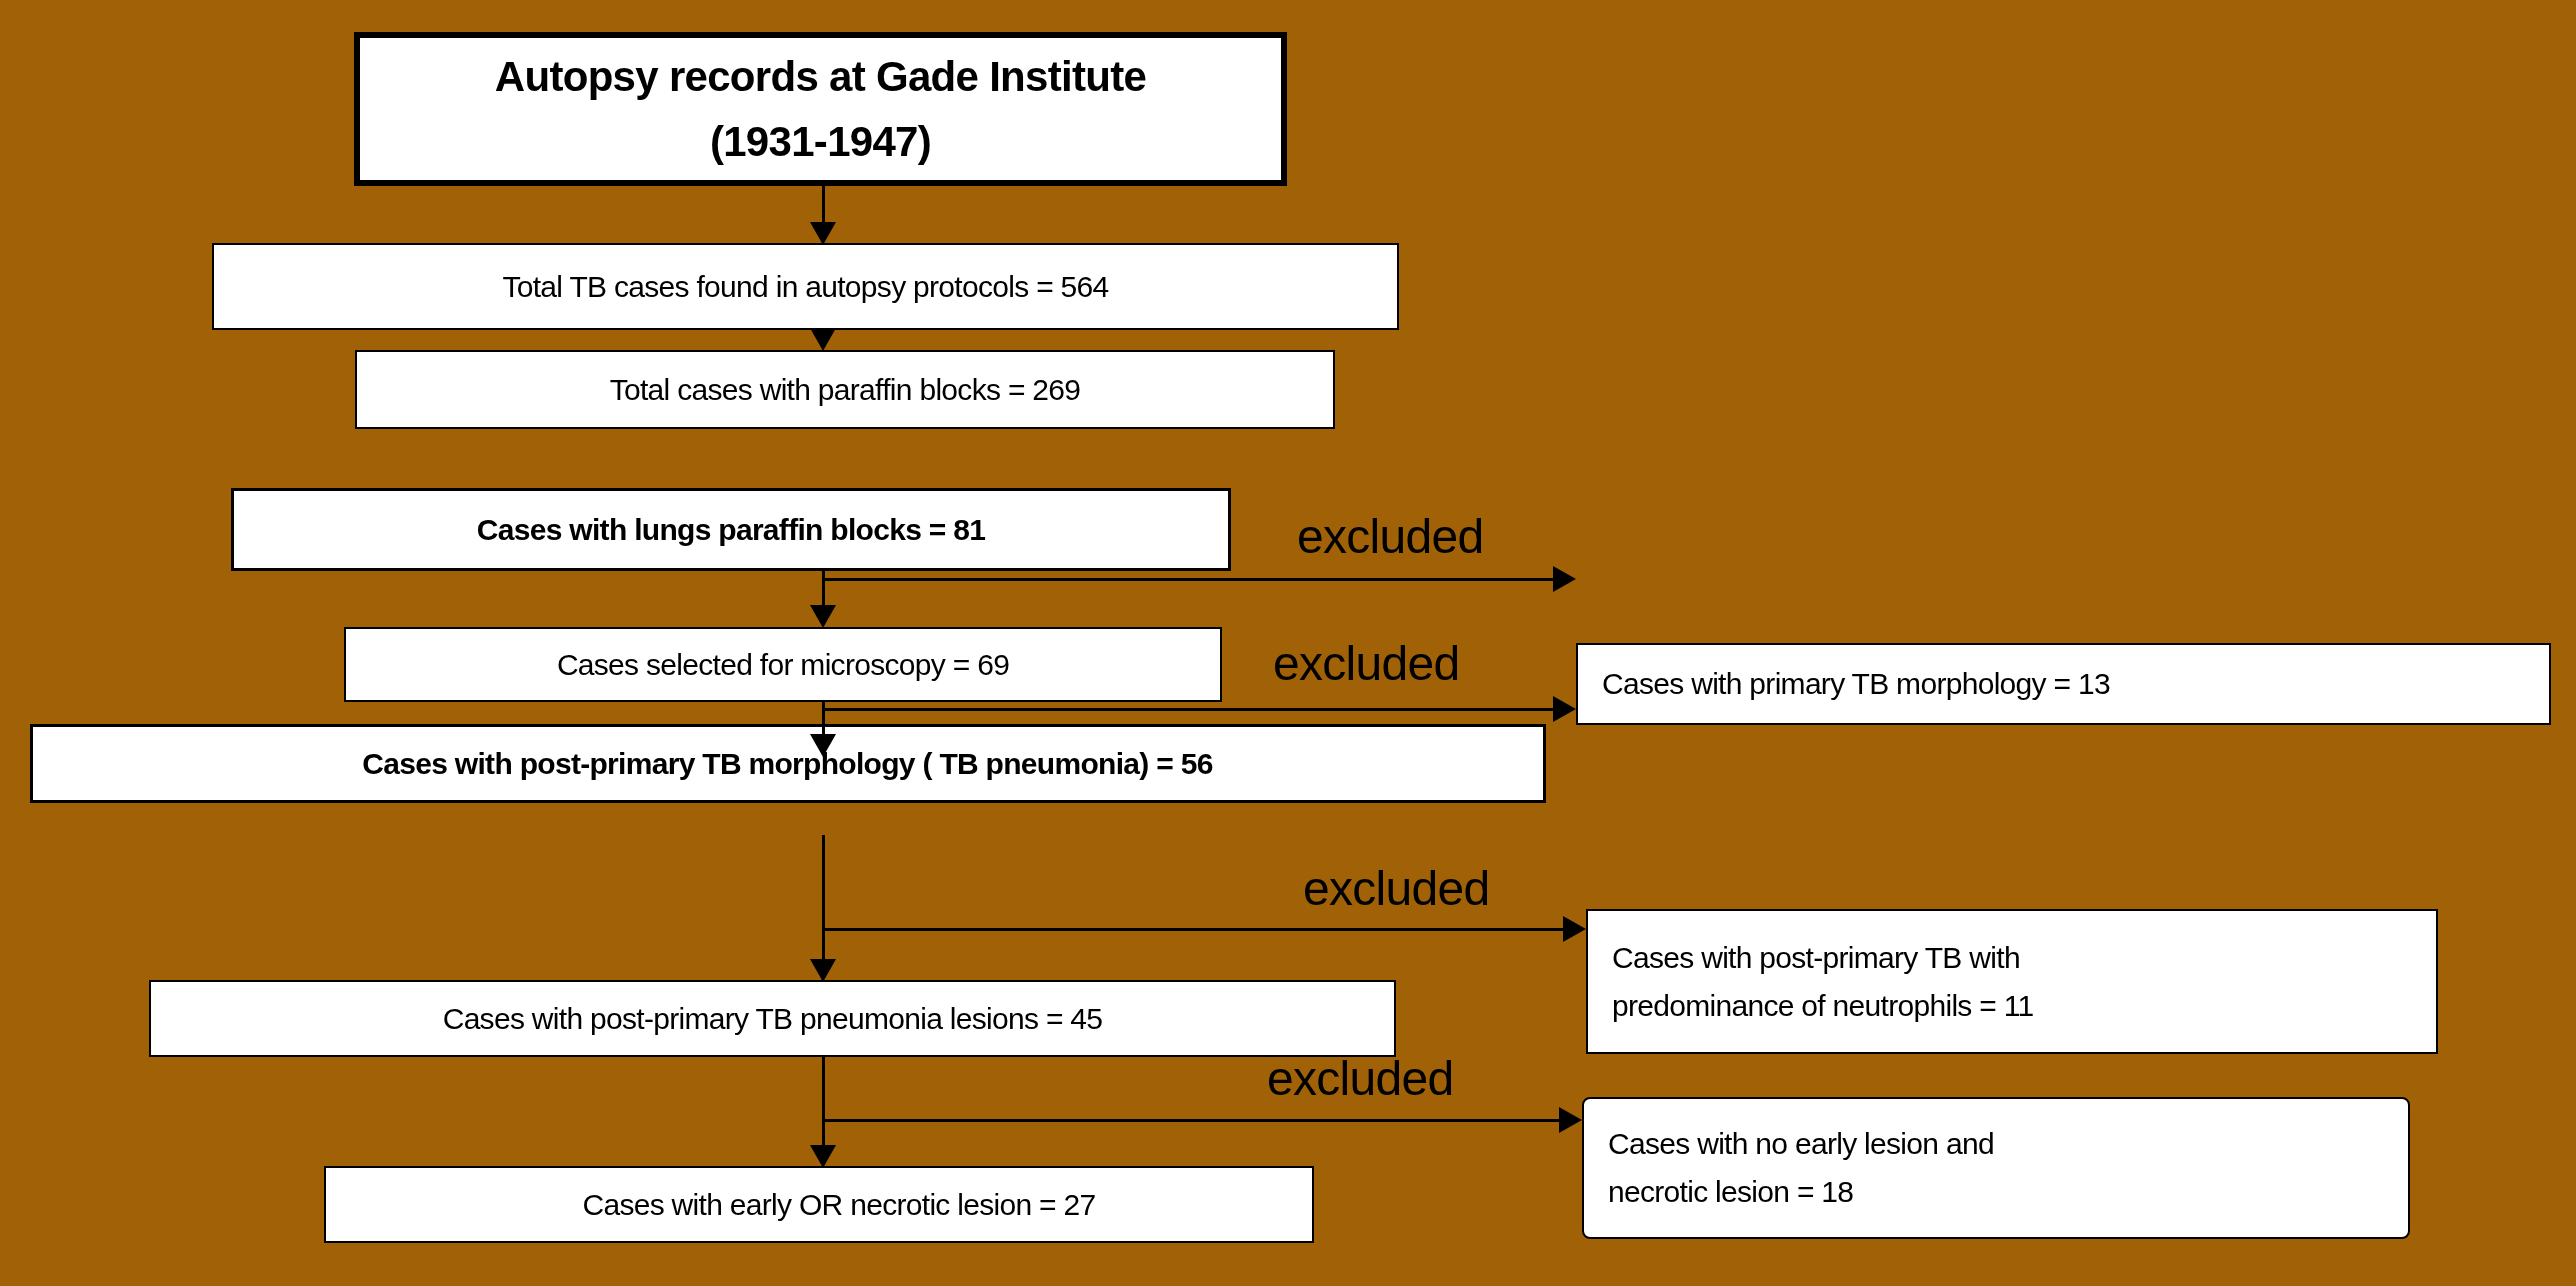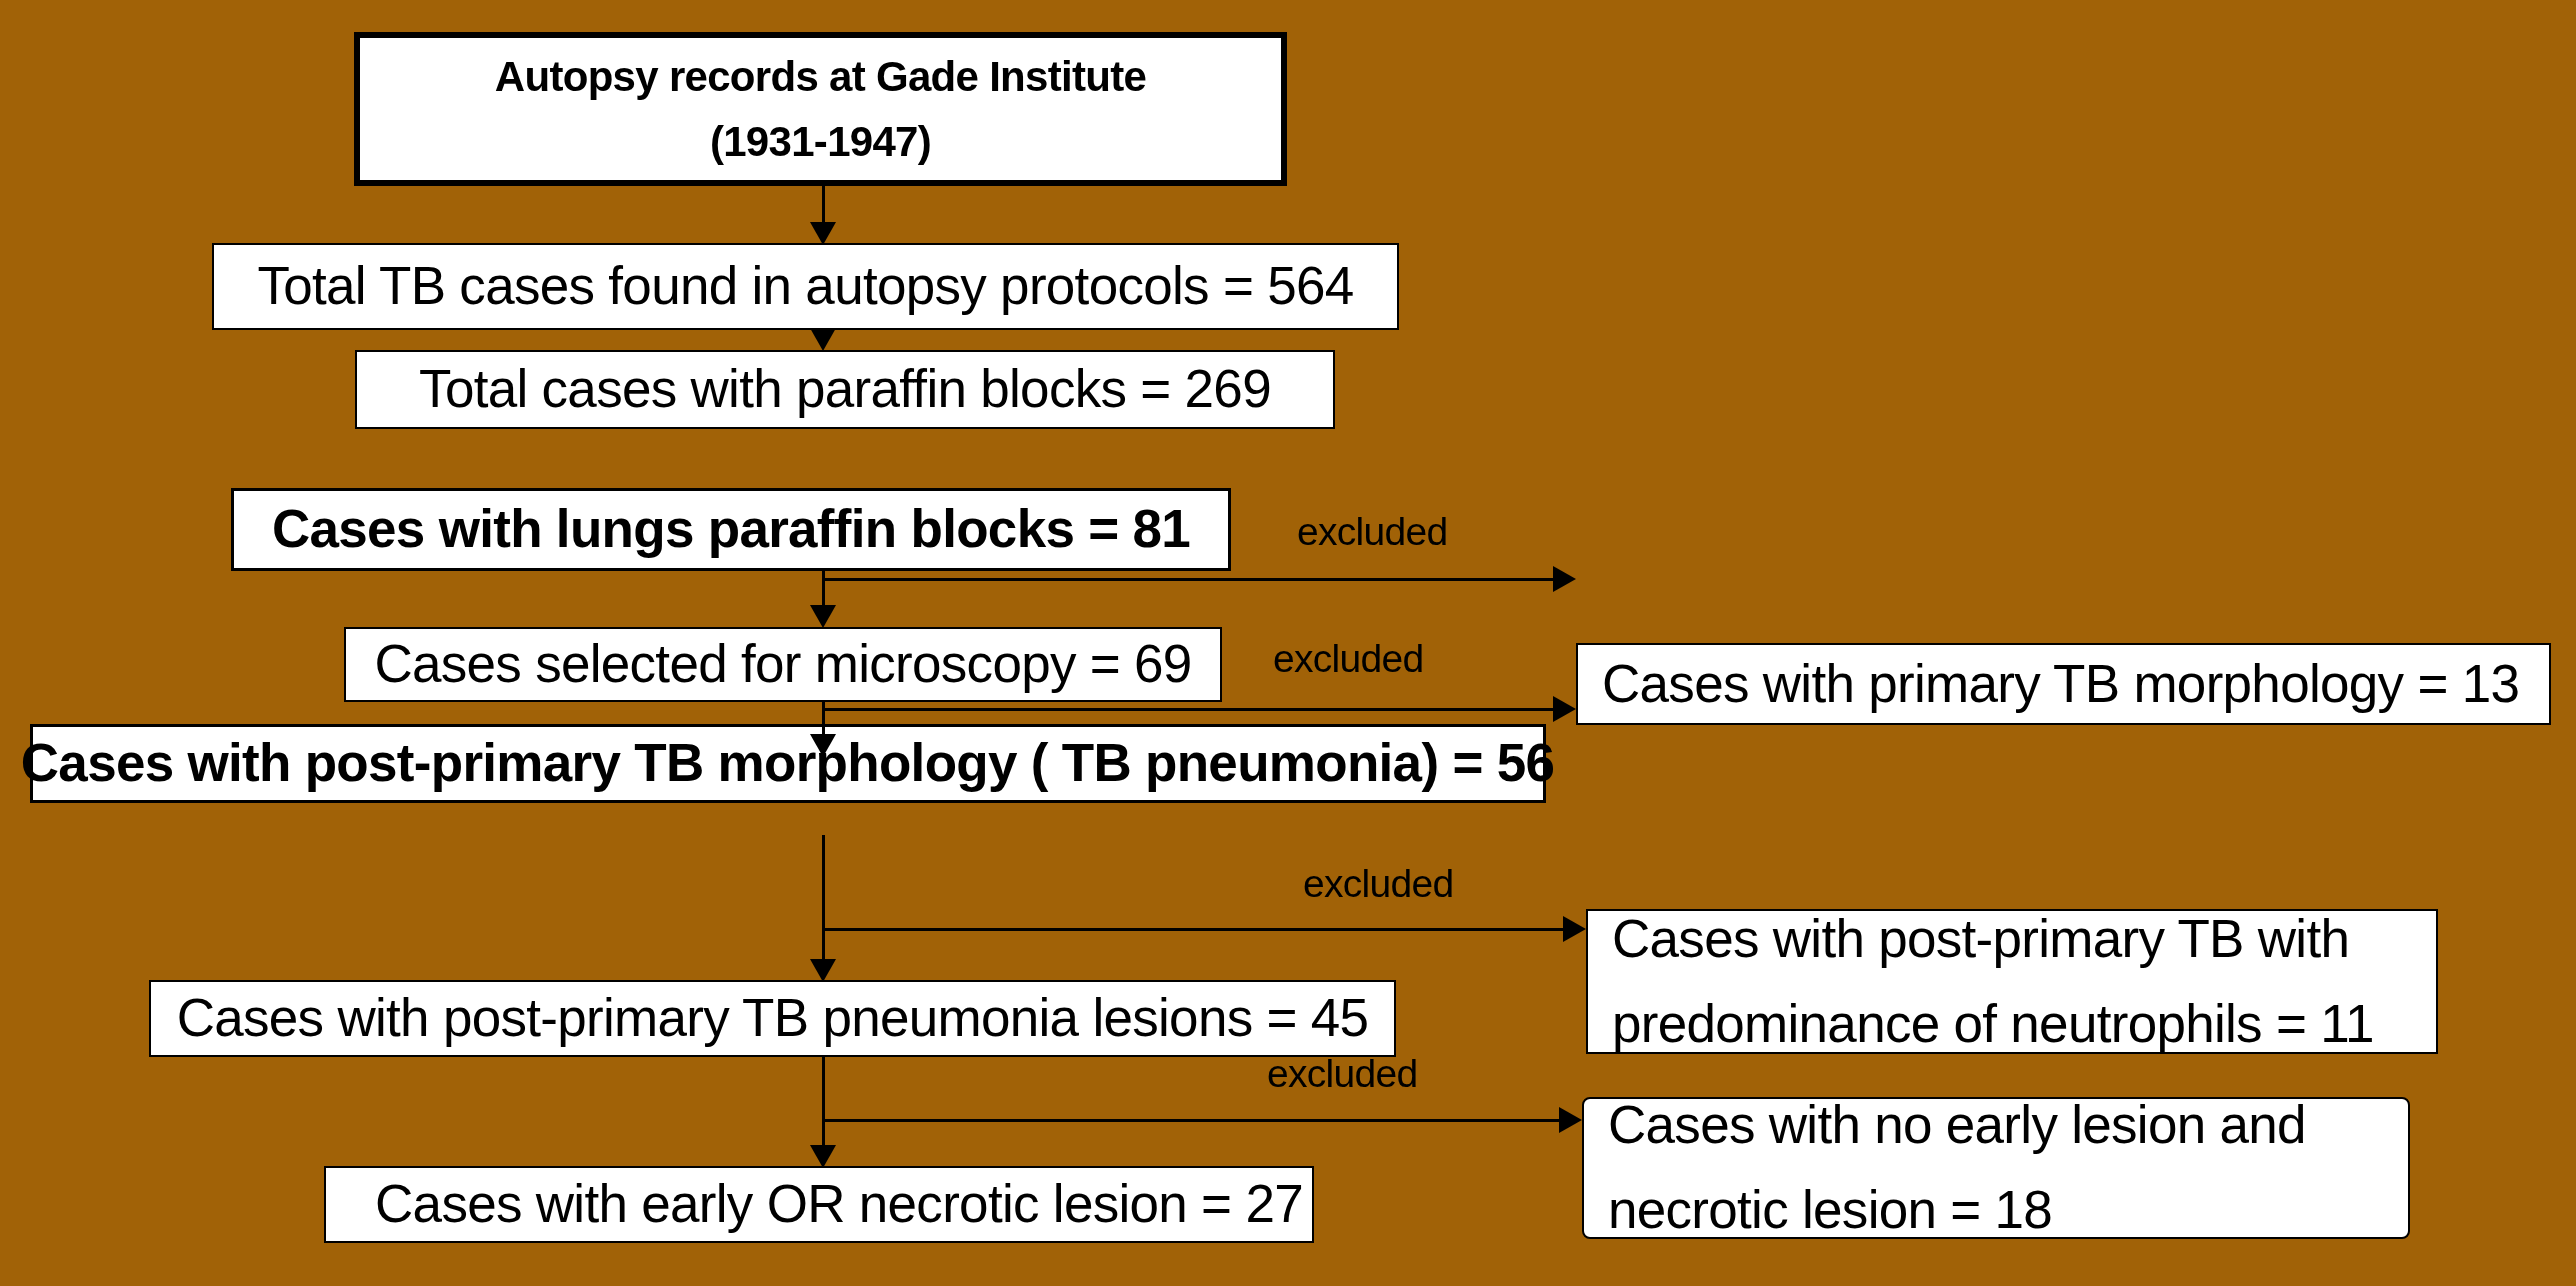--- a/index.html
+++ b/index.html
@@ -19,21 +19,21 @@
   .box {
     position: absolute;
     box-sizing: border-box;
     border: 2.7px solid #000000;
     background: #ffffff;
     display: flex;
     flex-direction: column;
     justify-content: center;
     align-items: center;
     text-align: center;
-    font-size: 53px;
+    font-size: 30px;
     letter-spacing: -0.7px;
     line-height: 1.3;
     white-space: nowrap;
   }
   .box.heavy {
     border-width: 6px;
     font-weight: 700;
     font-size: 42px;
     line-height: 1.55;
   }
@@ -42,21 +42,21 @@
     border-width: 3.4px;
   }
   .box.left2 {
     align-items: flex-start;
     text-align: left;
     padding: 0 24px;
     line-height: 1.6;
   }
   .excluded {
     position: absolute;
-    font-size: 39px;
+    font-size: 48px;
     letter-spacing: -0.7px;
     line-height: 1.1;
   }
   .vline, .hline {
     position: absolute;
     background: #000000;
   }
   .arrow-down {
     position: absolute;
     width: 0;

